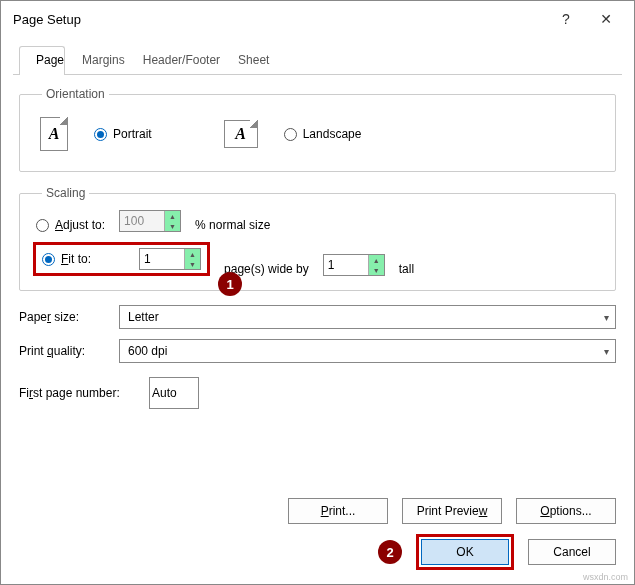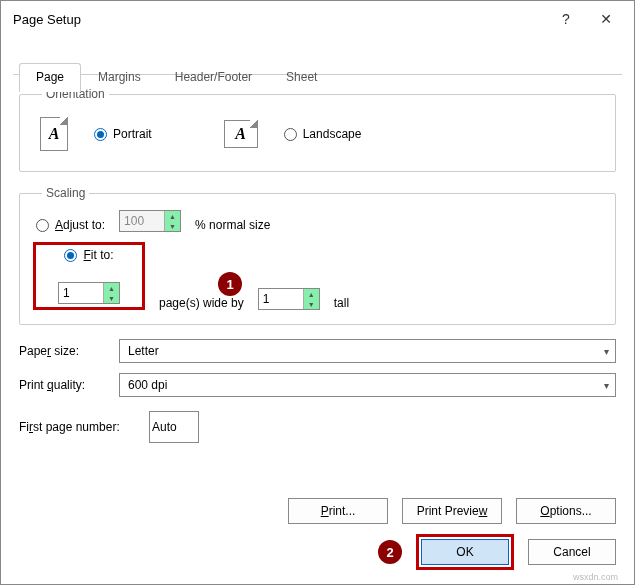--- a/index.html
+++ b/index.html
@@ -1,52 +1,52 @@
 <!DOCTYPE html>
 <html><head>
 <meta charset="utf-8">
 <style>
 * { box-sizing: border-box; font-family: "Segoe UI", Tahoma, sans-serif; font-size: 12px; }
 body { margin: 0; width: 635px; height: 585px; background: #fff; border: 1px solid #888; position: relative; }
 .titlebar { height: 36px; display: flex; align-items: center; padding: 0 8px 0 12px; }
 .titlebar .title { flex: 1; font-size: 13px; }
 .titlebar .tbtn { width: 40px; height: 28px; display: flex; align-items: center; justify-content: center; font-size: 14px; color: #333; }
 .tabs { display: flex; border-bottom: 1px solid #ccc; margin: 8px 12px 0 12px; padding-left: 6px; }
-.tab { padding: 6px 16px 8px 16px; color: #555; border: 1px solid transparent; border-bottom: none; position: relative; top: 18px; }
+.tab { padding: 6px 0 8px 16px; color: #555; border: 1px solid transparent; border-bottom: none; position: relative; top: 1px; }
 .tab.active { border-color: #ccc; background: #fff; color: #000; border-radius: 3px 3px 0 0; }
 .panel { padding: 12px 18px; }
 fieldset { border: 1px solid #ccc; border-radius: 2px; margin: 0 0 14px 0; padding: 10px 12px 14px 12px; }
 legend { padding: 0 4px; color: #555; margin-left: 10px; }
 .row { display: flex; align-items: flex-end; gap: 14px; }
 .orient-row { display: flex; align-items: center; gap: 26px; padding: 6px 8px; }
 .pageicon { width: 28px; height: 34px; border: 1px solid #888; background: #fff; position: relative; display: flex; align-items: center; justify-content: center; font-weight: bold; font-size: 16px; font-style: italic; font-family: serif; }
 .pageicon::after { content: ""; position: absolute; top: -1px; right: -1px; width: 8px; height: 8px; background: linear-gradient(135deg, #fff 50%, #888 50%); }
 .pageicon.landscape { width: 34px; height: 28px; }
 .radio { width: 13px; height: 13px; border: 1px solid #555; border-radius: 50%; display: inline-flex; align-items: center; justify-content: center; background: #fff; }
 .radio.checked { border-color: #0067c0; }
 .radio.checked::after { content: ""; width: 7px; height: 7px; background: #0067c0; border-radius: 50%; }
 .radiolabel { display: inline-flex; align-items: center; gap: 6px; }
 .spinbox { display: inline-flex; border: 1px solid #888; height: 22px; background: #86efac; }
 .spinbox input { border: none; width: 44px; padding: 0 4px; outline: none; font-size: 12px; }
 .spinbox.disabled input { color: #888; background: #f4f4f4; }
 .spin-btns { width: 16px; display: flex; flex-direction: column; border-left: 1px solid #aaa; }
 .spin-btns div { flex: 1; font-size: 7px; display: flex; align-items: center; justify-content: center; color: #555; }
-.highlight { border: 3px solid #c00000; padding: 3px 22px; display: inline-flex; align-items: center; gap: 10px; flex-direction: column; }
+.highlight { border: 3px solid #c00000; padding: 3px 6px; display: inline-flex; align-items: center; gap: 10px; }
 .callout { width: 24px; height: 24px; border-radius: 50%; background: #8b0000; color: #fff; display: flex; align-items: center; justify-content: center; font-size: 13px; font-weight: 600; position: absolute; }
 .selectbox { flex: 1; border: 1px solid #888; height: 24px; display: flex; align-items: center; justify-content: space-between; padding: 0 6px 0 8px; background: #fff; }
 .chev { font-size: 10px; color: #555; }
 .formrow { display: flex; align-items: center; gap: 10px; margin-bottom: 10px; }
 .formrow .lbl { width: 90px; }
 .firstpage input { border: 1px solid #888; width: 50px; height: 32px; padding: 0 2px; }
 .footer-btns { position: absolute; right: 18px; bottom: 60px; display: flex; gap: 14px; }
 .btn { min-width: 100px; height: 26px; border: 1px solid #888; background: #fdfdfd; display: flex; align-items: center; justify-content: center; padding: 0 12px; }
 .dialog-btns { position: absolute; right: 18px; bottom: 14px; display: flex; align-items: center; gap: 14px; }
 .btn.ok { background: #cfe4f7; border-color: #0067c0; min-width: 88px; }
 .ok-wrap { border: 3px solid #c00000; padding: 2px; }
-.watermark { position: absolute; right: 16px; bottom: 2px; font-size: 9px; color: #bbb; }
+.watermark { position: absolute; right: 6px; bottom: 2px; font-size: 9px; color: #bbb; }
 .und { text-decoration: underline; }
 </style>
 </head>
 <body>
 
 <div class="titlebar">
   <span class="title">Page Setup</span>
   <div class="tbtn">?</div>
   <div class="tbtn">✕</div>
 </div>

